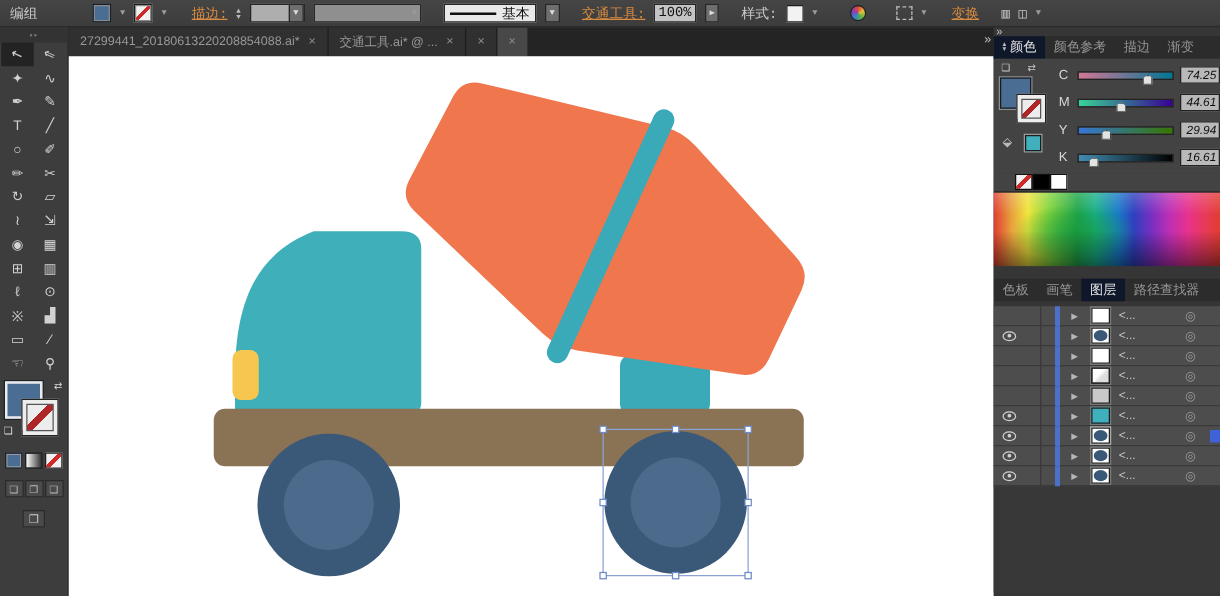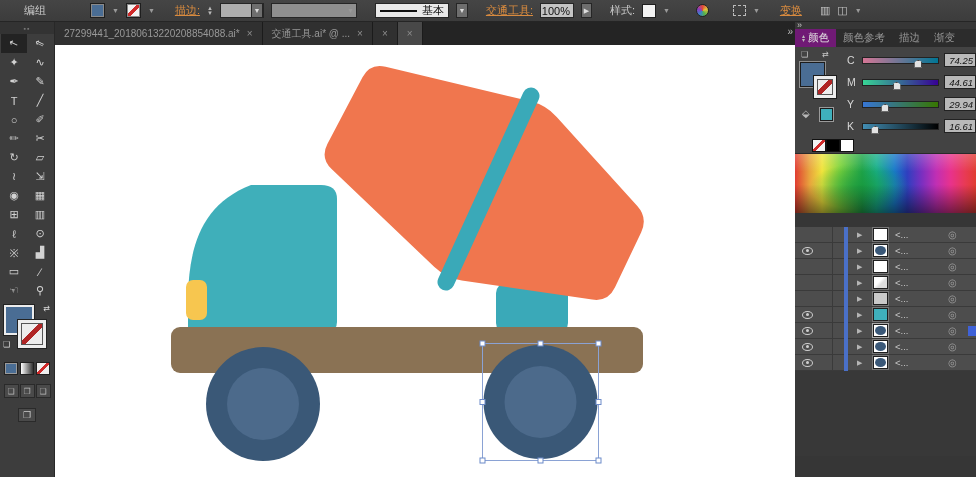--- a/index.html
+++ b/index.html
@@ -7,21 +7,21 @@
   #root {
     position:relative; width:976px; height:477px; overflow:hidden;
     background:#3d3d3d; color:#cccccc;
     font-family:"Liberation Sans", sans-serif; font-size:11px;
   }
   
   .control-bar {
     position:absolute; top:0; left:0; width:976px; height:22px;
     background:linear-gradient(#454545,#3c3c3c);
     border-bottom:1px solid #252525;
-    display:flex; align-items:center; gap:7px; padding:0 24px;
+    display:flex; align-items:center; gap:7px; padding:0 8px;font-family:Liberation Mono, monospace;
   }
   .cb-label { color:#c9c9c9; }
   .link { color:#d98b3f; text-decoration:underline; cursor:pointer; white-space:nowrap; }
   .swatch-box { width:15px; height:15px; border:1px solid #1e1e1e; box-shadow:inset 0 0 0 1px #8a8a8a; }
   .fill-swatch { background:#4a6d94; }
   .none-diag { background:
       linear-gradient(135deg, transparent 42%, #cf2a2a 42%, #cf2a2a 58%, transparent 58%), #f2f2f2; }
   .mini-arrow { color:#9a9a9a; font-size:7px; }
   .stepper { display:flex; flex-direction:column; line-height:5px; font-size:6px; color:#bbb; }
   .dd-field { height:15px; border:1px solid #262626; display:flex; align-items:center; justify-content:flex-end; }
@@ -80,21 +80,21 @@
   .tb-screen { margin:10px auto 0; width:18px; height:14px; border:1px solid #2a2a2a; background:#4a4a4a;
                color:#ccc; font-size:9px; display:flex; align-items:center; justify-content:center; }
   
   .canvas { position:absolute; top:45px; left:55px; width:740px; height:432px; background:#ffffff; }
   
   .dock { position:absolute; top:22px; left:795px; width:181px; height:455px; background:#363636; }
   .dock-top { height:7px; position:relative; }
   .collapse-dock { position:absolute; left:2px; top:-2px; color:#c4c4c4; font-size:9px; letter-spacing:-2px; }
   .panel-tabs { height:18px; background:#2c2c2c; display:flex; align-items:stretch; font-size:10.5px; }
   .panel-tab { display:flex; align-items:center; padding:0 7px; color:#969696; white-space:nowrap; }
-  .panel-tab.active { background:#701a75; color:#e3e3e3; }
+  .panel-tab.active { background:#0f172a; color:#e3e3e3; }
   .panel-tab .dbl { font-size:6px; margin-right:3px; color:#bbb; display:inline-flex; flex-direction:column; line-height:4px; }
   .cp-content { position:relative; height:92px; background:#434343; }
   .cp-left { position:absolute; left:5px; top:3px; width:46px; height:86px; }
   .cp-mini { position:absolute; left:1px; top:0; color:#c9c9c9; font-size:8px; }
   .cp-swap { position:absolute; left:22px; top:0; color:#c9c9c9; font-size:8px; }
   .cp-fill { position:absolute; left:0px; top:12px; width:25px; height:25px; background:#4a6d94;
              border:1px solid #1c1c1c; box-shadow:0 0 0 1px #8f8f8f; }
   .cp-stroke { position:absolute; left:13px; top:25px; width:24px; height:24px;
                background:linear-gradient(135deg, transparent 43%, #b02525 43%, #b02525 57%, transparent 57%), #ededed;
                border:1px solid #1c1c1c; box-shadow:inset 0 0 0 3px #ededed, inset 0 0 0 4px #555; }
@@ -430,20 +430,34 @@
 
     <div class="quick-row">
       <span class="q-swatch q-none"></span>
       <span class="q-swatch q-black"></span>
       <span class="q-swatch q-white"></span>
     </div>
     <div class="spectrum"></div>
 
     <div class="dock-gap"></div>
 
+    <div class="panel-tabs" id="layers-tabs">
+        <span class="panel-tab">
+          <span>色板</span>
+        </span>
+        <span class="panel-tab">
+          <span>画笔</span>
+        </span>
+        <span class="panel-tab active">
+          <span>图层</span>
+        </span>
+        <span class="panel-tab">
+          <span>路径查找器</span>
+        </span>
+      </div>
     <div class="layer-rows" id="layer-rows">
         <div class="layer-row">
           <div class="lr-eyecell"></div>
           <span class="lr-bluebar"></span>
           <span class="lr-tri">▶</span>
           <span class="lr-thumb thumb-white"></span>
           <span class="lr-name">&lt;...</span>
           <span class="lr-target">◎</span>
         </div>
         <div class="layer-row">

